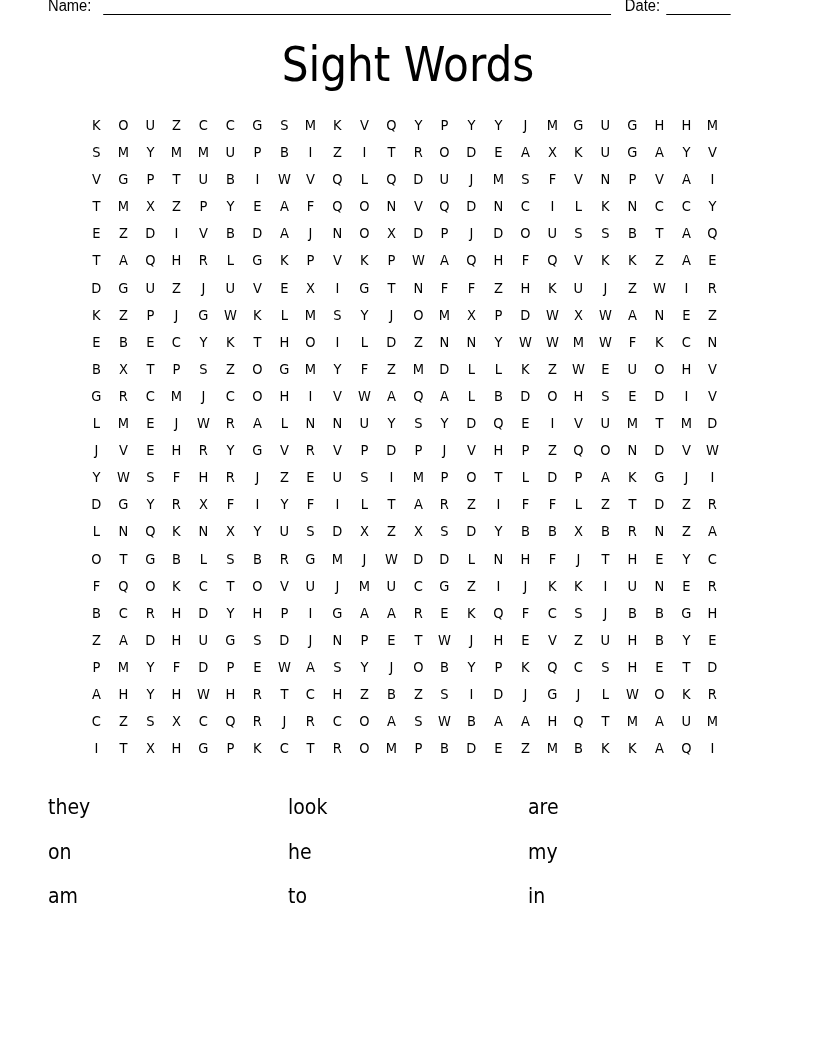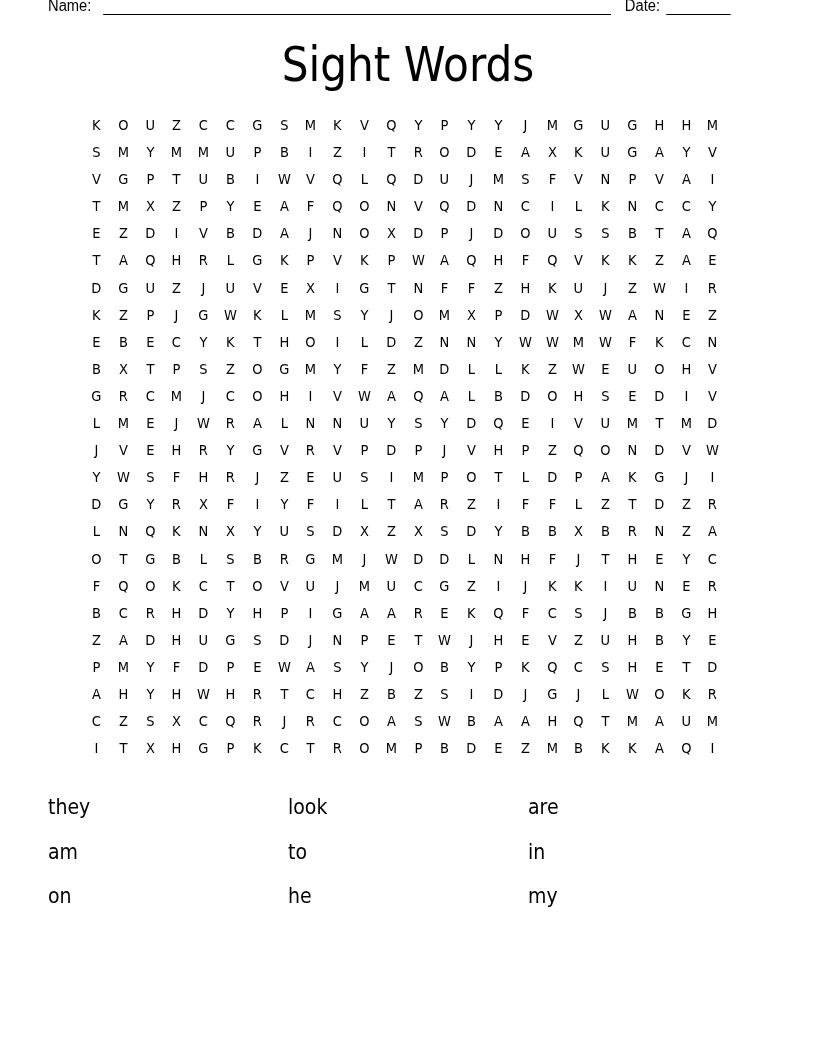--- a/index.html
+++ b/index.html
@@ -726,22 +726,22 @@
     </div>
   </div>
 
 <div class="words" id="words">
     <div class="word-row">
       <div class="word">they</div>
       <div class="word">look</div>
       <div class="word">are</div>
     </div>
     <div class="word-row">
+      <div class="word">on</div>
+      <div class="word">he</div>
+      <div class="word">my</div>
+    </div>
+    <div class="word-row">
       <div class="word">am</div>
       <div class="word">to</div>
       <div class="word">in</div>
     </div>
-    <div class="word-row">
-      <div class="word">on</div>
-      <div class="word">he</div>
-      <div class="word">my</div>
-    </div>
   </div>
 
 </body></html>

